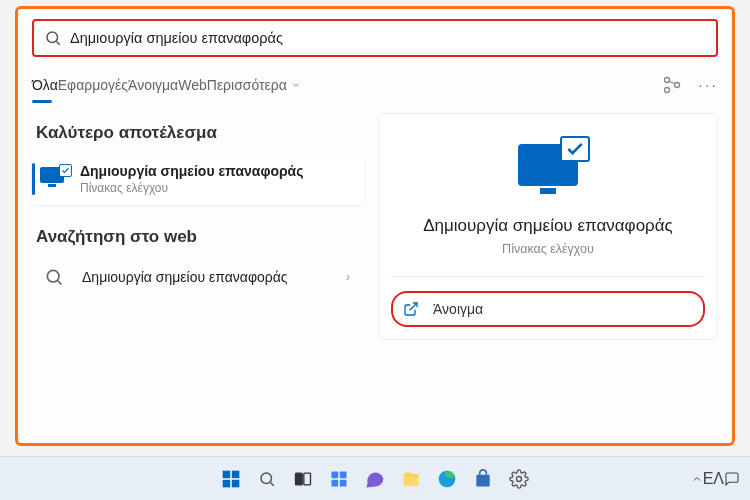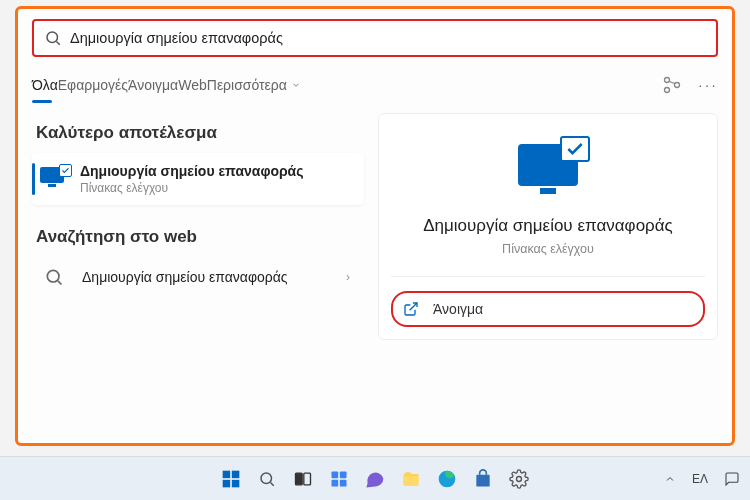--- a/index.html
+++ b/index.html
@@ -46,21 +46,21 @@
   .right .sub { font-size:12.5px; color:#888; text-align:center; margin-top:6px; }
   .right hr { border:none; border-top:1px solid #eee; margin:20px 0 14px; }
   .open-row { display:flex; align-items:center; gap:14px; padding:8px 10px; border-radius:16px; }
   .open-row.selected { border:2px solid #d22; }
   .open-row svg { width:16px; height:16px; color:#0067c0; }
   .open-row span { font-size:14px; color:#333; }
   
   .taskbar { position:absolute; bottom:0; left:0; right:0; height:44px; background:#e8eef6; border-top:1px solid #d6dbe2; display:flex; align-items:center; justify-content:center; }
   .tb-icons { display:flex; gap:10px; align-items:center; }
   .tbi { width:26px; height:26px; border-radius:4px; display:flex; align-items:center; justify-content:center; }
-  .tray { position:absolute; right:10px; display:flex; gap:16px; align-items:center; font-size:12px; color:#444; }
+  .tray { position:absolute; right:10px; display:flex; gap:0; align-items:center; font-size:16px; color:#444; }
 </style>
 </head>
 <body>
 
 <div class="search-panel">
   <div class="search-bar">
     <svg class="search-icon" viewBox="0 0 24 24" fill="none" stroke="currentColor" stroke-width="2">
         <circle cx="11" cy="11" r="7"></circle>
         <line x1="21" y1="21" x2="16.65" y2="16.65"></line>
       </svg>

